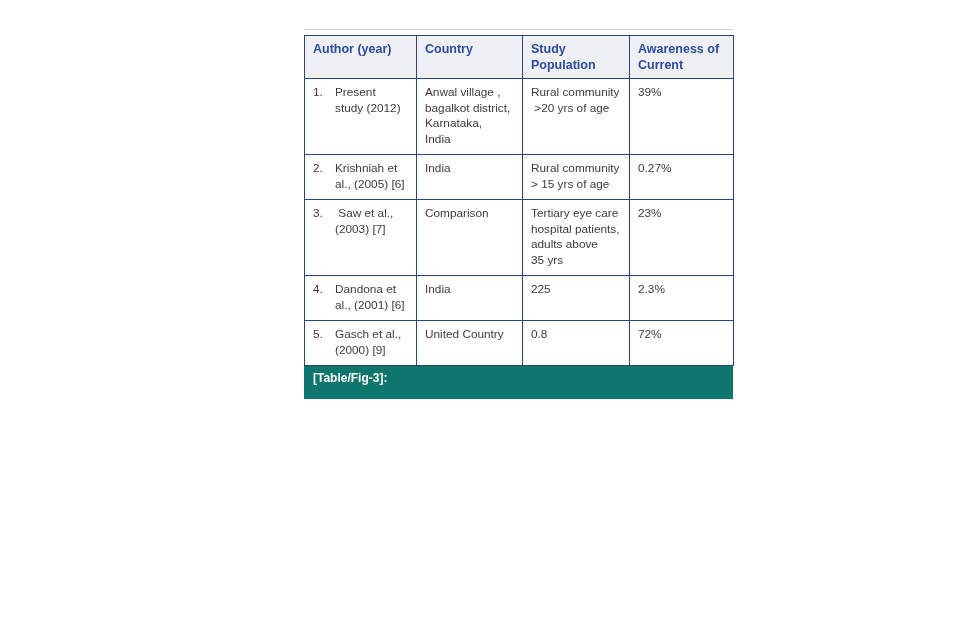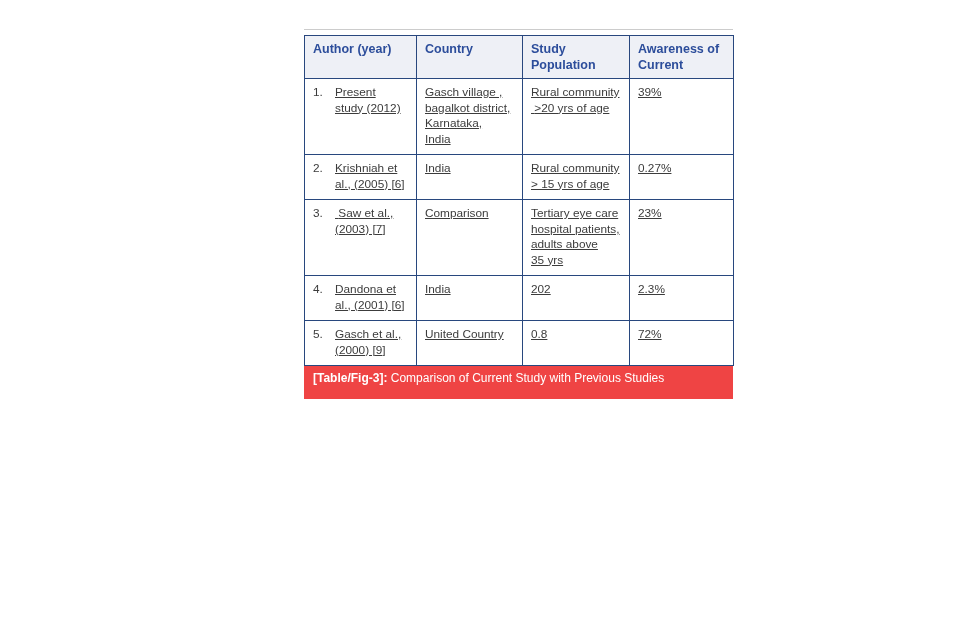--- a/index.html
+++ b/index.html
@@ -46,31 +46,30 @@
   }
   table.fig-table td {
     color: #3c3c3c;
     font-size: 11.8px;
     line-height: 15.5px;
     padding: 6px 4px 7px 8px;
     background: #ffffff;
   }
   .cell-text {
     white-space: pre-wrap;
-    text-decoration: underline;
   }
   .author-cell {
     display: flex;
   }
   .row-num {
     width: 22px;
     flex: none;
   }
   .caption {
-    background: #ef4444;
+    background: #0f766e;
     color: #ffffff;
     min-height: 33px;
     box-sizing: border-box;
     display: flex;
     align-items: center;
     padding: 2px 6px 12px 9px;
     font-size: 12px;
     white-space: pre-wrap;
     line-height: 14px;
   }
@@ -100,21 +99,21 @@
     </thead>
     <tbody>
       <tr>
         <td>
           <div class="author-cell">
             <span class="row-num">1.</span>
             <span class="cell-text">Present
 study (2012)</span>
           </div>
         </td>
-        <td><span class="cell-text">Gasch village ,
+        <td><span class="cell-text">Anwal village ,
 bagalkot district,
 Karnataka,
 India</span></td>
         <td><span class="cell-text">Rural community
  &gt;20 yrs of age</span></td>
         <td><span class="cell-text">39%</span></td>
       </tr>
       <tr>
         <td>
           <div class="author-cell">
@@ -145,33 +144,33 @@
       </tr>
       <tr>
         <td>
           <div class="author-cell">
             <span class="row-num">4.</span>
             <span class="cell-text">Dandona et
 al., (2001) [6]</span>
           </div>
         </td>
         <td><span class="cell-text">India</span></td>
-        <td><span class="cell-text">202</span></td>
+        <td><span class="cell-text">225</span></td>
         <td><span class="cell-text">2.3%</span></td>
       </tr>
       <tr>
         <td>
           <div class="author-cell">
             <span class="row-num">5.</span>
             <span class="cell-text">Gasch et al.,
 (2000) [9]</span>
           </div>
         </td>
         <td><span class="cell-text">United Country</span></td>
         <td><span class="cell-text">0.8</span></td>
         <td><span class="cell-text">72%</span></td>
       </tr>
     </tbody>
   </table>
   <div class="caption">
-    <span class="cap-label">[Table/Fig-3]:</span><span> Comparison of Current Study with Previous Studies</span>
+    <span class="cap-label">[Table/Fig-3]:</span>
   </div>
 </div>
 
 </body></html>

